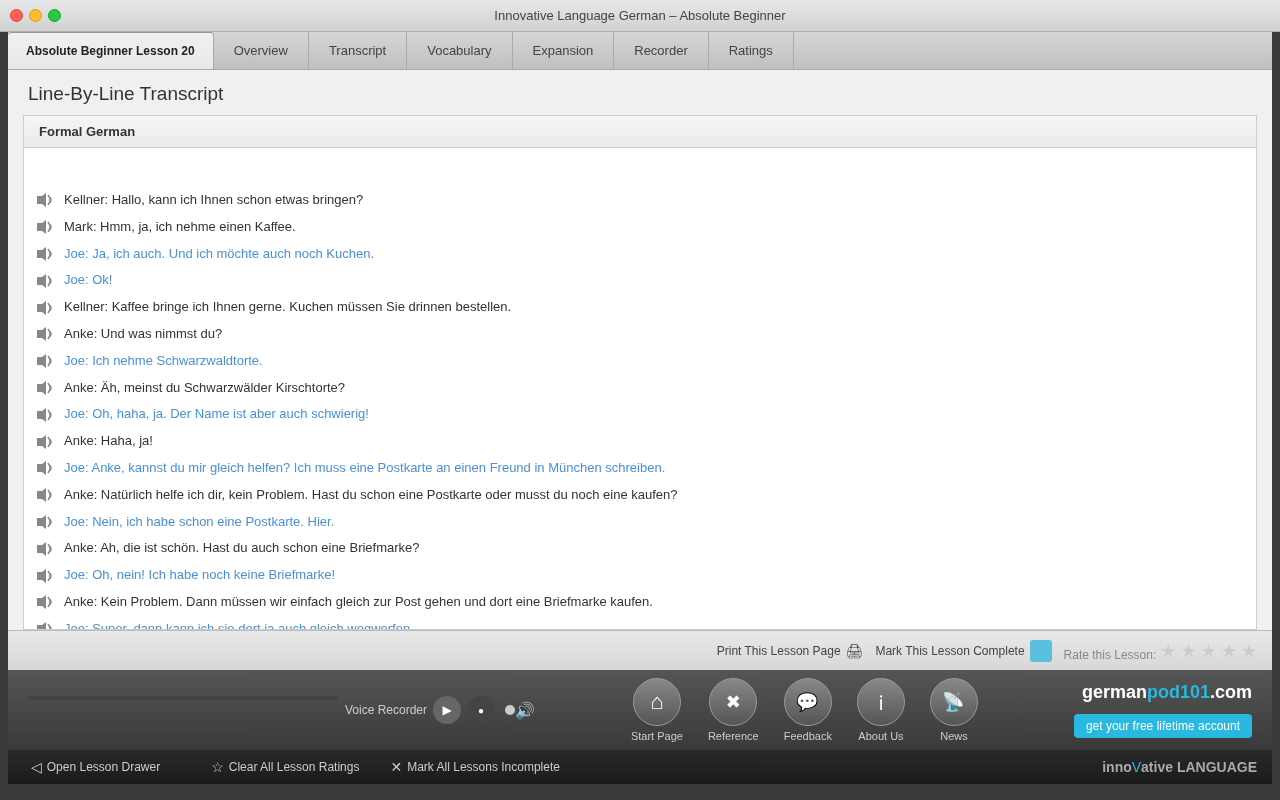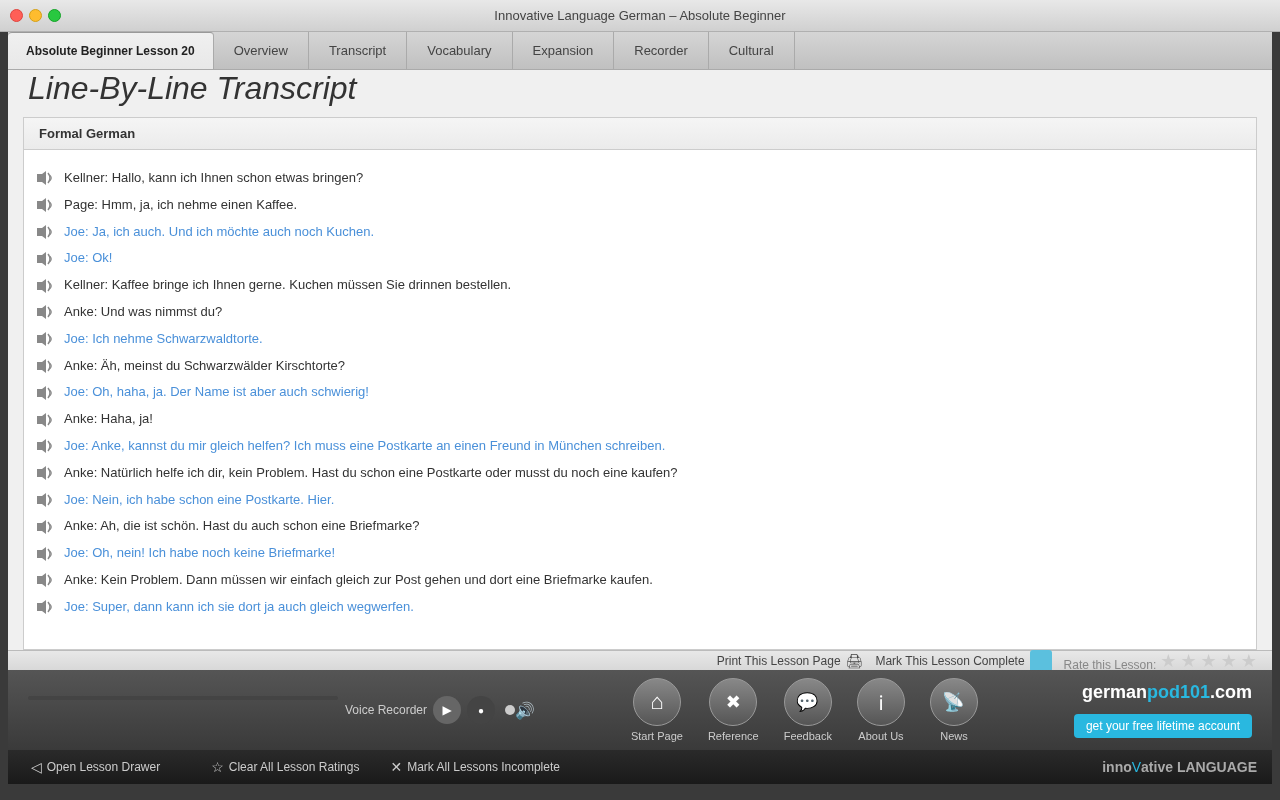--- a/index.html
+++ b/index.html
@@ -90,37 +90,37 @@
     #content-area {
       background: #f0f0f0;
       flex: 1;
       display: flex;
       flex-direction: column;
       overflow: hidden;
     }
 
     
     #page-title {
-      padding: 0 20px 10px;
-      font-size: 32px;
-      font-style: italic;
+      padding: 13px 20px 10px;
+      font-size: 19px;
       color: #333;
       font-weight: normal;
     }
 
     
     #transcript-container {
       margin: 0 15px;
       border: 1px solid #ccc;
       background: white;
       flex: 1;
       overflow: hidden;
       display: flex;
       flex-direction: column;
       position: relative;
+      gap: 24px;
     }
     #transcript-header {
       background: linear-gradient(to bottom, #f5f5f5, #ebebeb);
       border-bottom: 1px solid #ccc;
       padding: 8px 15px;
       font-size: 13px;
       font-weight: bold;
       color: #333;
     }
     #transcript-lines {
@@ -153,21 +153,21 @@
     #transcript-lines::-webkit-scrollbar { width: 14px; }
     #transcript-lines::-webkit-scrollbar-track { background: #e8e8e8; }
     #transcript-lines::-webkit-scrollbar-thumb {
       background: linear-gradient(to right, #c0c0c0, #b0b0b0);
       border: 1px solid #999;
       border-radius: 3px;
     }
 
     
     #bottom-toolbar {
-      height: 20px;
+      height: 40px;
       background: linear-gradient(to bottom, #e8e8e8, #d8d8d8);
       border-top: 1px solid #bbb;
       display: flex;
       align-items: center;
       justify-content: flex-end;
       padding: 0 15px;
       gap: 12px;
       font-size: 12px;
       color: #444;
     }
@@ -354,21 +354,21 @@
 
 <div id="main-container">
 
   <div id="tab-bar">
     <div class="tab-active">Absolute Beginner Lesson 20</div>
     <div class="tab-normal">Overview</div>
     <div class="tab-normal">Transcript</div>
     <div class="tab-normal">Vocabulary</div>
     <div class="tab-normal">Expansion</div>
     <div class="tab-normal">Recorder</div>
-    <div class="tab-normal">Cultural</div>
+    <div class="tab-normal">Ratings</div>
   </div>
 
   <div id="content-area">
     <div id="page-title">Line-By-Line Transcript</div>
 
     <div id="transcript-container">
       <div id="transcript-header">Formal German</div>
       <div id="transcript-lines">
 
       <div class="transcript-line">
@@ -382,21 +382,21 @@
             <span class="line-text">Kellner: Hallo, kann ich Ihnen schon etwas bringen?</span>
           </div>
           <div class="transcript-line">
             <span class="speaker-icon">
               <svg width="18" height="14" viewBox="0 0 18 14">
                 <polygon points="1,3 6,3 10,0 10,14 6,11 1,11" fill="#888"></polygon>
                 <path d="M12,2 Q16,7 12,12" stroke="#888" stroke-width="1.5" fill="none"></path>
                 <path d="M13.5,4 Q17,7 13.5,10" stroke="#888" stroke-width="1.2" fill="none"></path>
               </svg>
             </span>
-            <span class="line-text">Page: Hmm, ja, ich nehme einen Kaffee.</span>
+            <span class="line-text">Mark: Hmm, ja, ich nehme einen Kaffee.</span>
           </div>
           <div class="transcript-line">
             <span class="speaker-icon">
               <svg width="18" height="14" viewBox="0 0 18 14">
                 <polygon points="1,3 6,3 10,0 10,14 6,11 1,11" fill="#888"></polygon>
                 <path d="M12,2 Q16,7 12,12" stroke="#888" stroke-width="1.5" fill="none"></path>
                 <path d="M13.5,4 Q17,7 13.5,10" stroke="#888" stroke-width="1.2" fill="none"></path>
               </svg>
             </span>
             <span class="line-text blue-text">Joe: Ja, ich auch. Und ich möchte auch noch Kuchen.</span>

